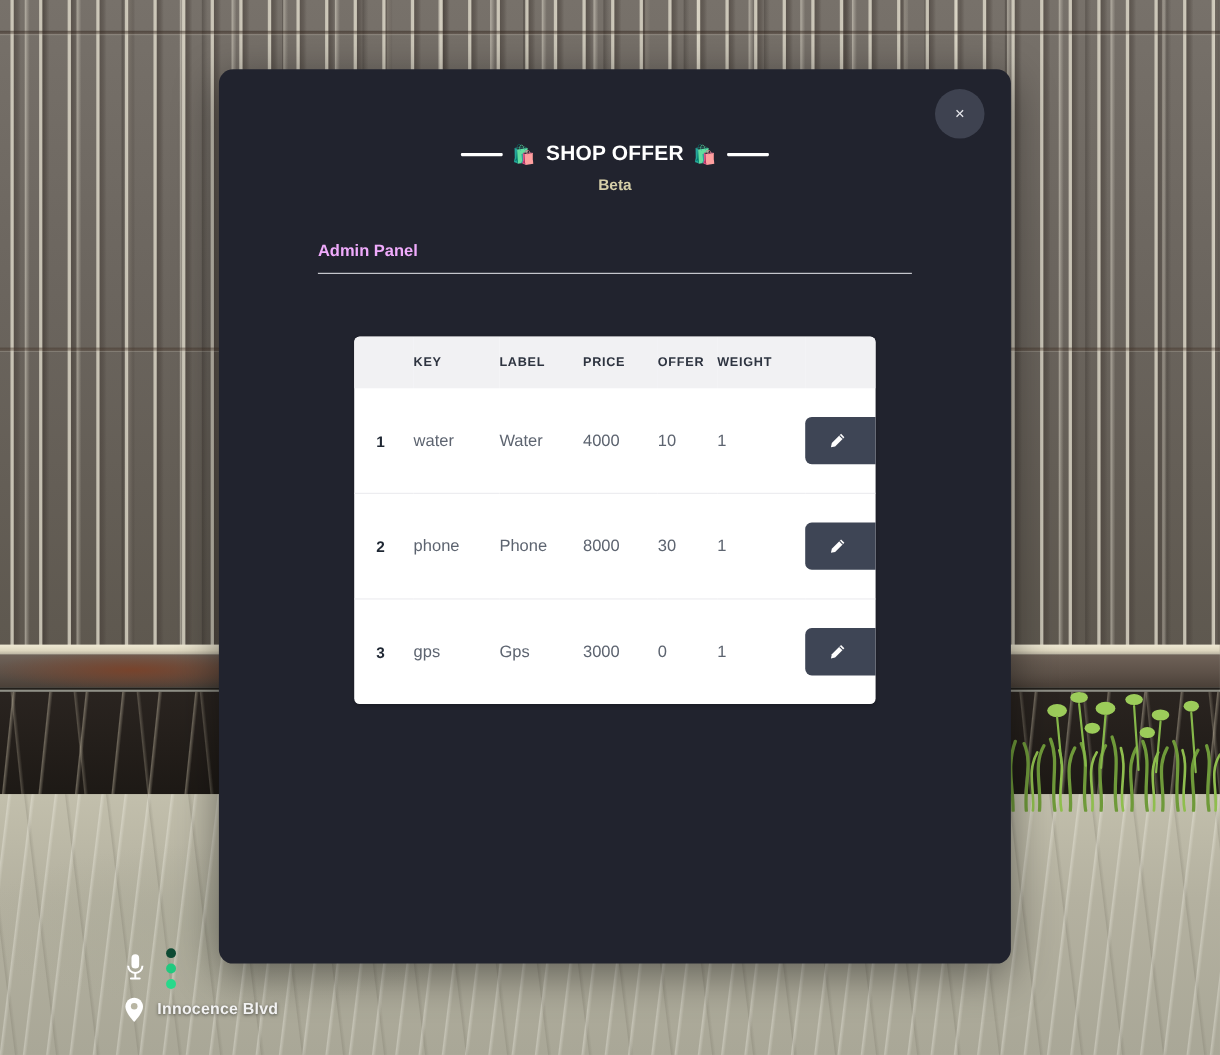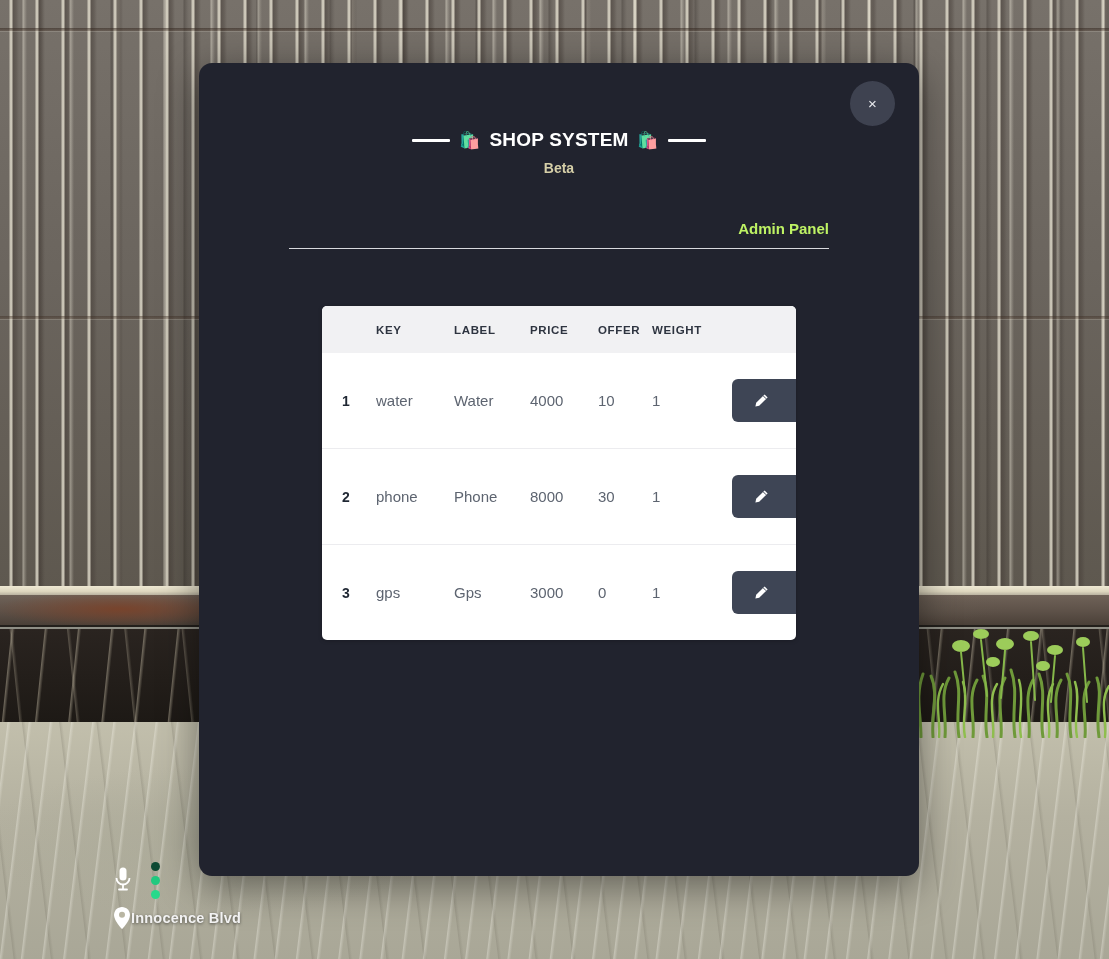--- a/index.html
+++ b/index.html
@@ -196,24 +196,24 @@
     color: #d6cfa8;
     font-size: 14px;
     font-weight: bold;
   }
 
   .panel-section {
     margin: 44px auto 0;
     width: 540px;
   }
   .panel-title {
-    color: #bef264;
+    color: #f0abfc;
     font-size: 15px;
     font-weight: bold;
-    text-align: right;
+    text-align: left;
     padding-bottom: 11px;
   }
   .panel-rule {
     height: 1px;
     background: #d8d9de;
     width: 100%;
   }
 
   .action-row {
     display: flex;
@@ -326,21 +326,21 @@
   .voice-dots {
     display: flex;
     flex-direction: column;
     gap: 5px;
     margin-left: 8px;
   }
   .voice-dot { width: 9px; height: 9px; border-radius: 50%; }
   .hud-street {
     display: flex;
     align-items: center;
-    gap: 0;
+    gap: 12px;
     margin-top: 8px;
   }
   .hud-street-label {
     font-size: 14.5px;
     font-weight: bold;
     color: #f2f2f2;
     text-shadow: 0 1px 3px rgba(0,0,0,0.55);
     letter-spacing: 0.2px;
   }
 </style>
@@ -406,21 +406,21 @@
 </div>
 
 <div id="shop-modal">
 
   <button id="close-button">×</button>
 
   <div class="modal-header">
     <div class="brand-title">
       <span class="brand-dash"></span>
       <span class="brand-emoji">🛍️</span>
-      <span>SHOP SYSTEM</span>
+      <span>SHOP OFFER</span>
       <span class="brand-emoji">🛍️</span>
       <span class="brand-dash"></span>
     </div>
     <div class="brand-sub">Beta</div>
   </div>
 
   <div class="panel-section">
     <div class="panel-title">Admin Panel</div>
     <div class="panel-rule"></div>
 

